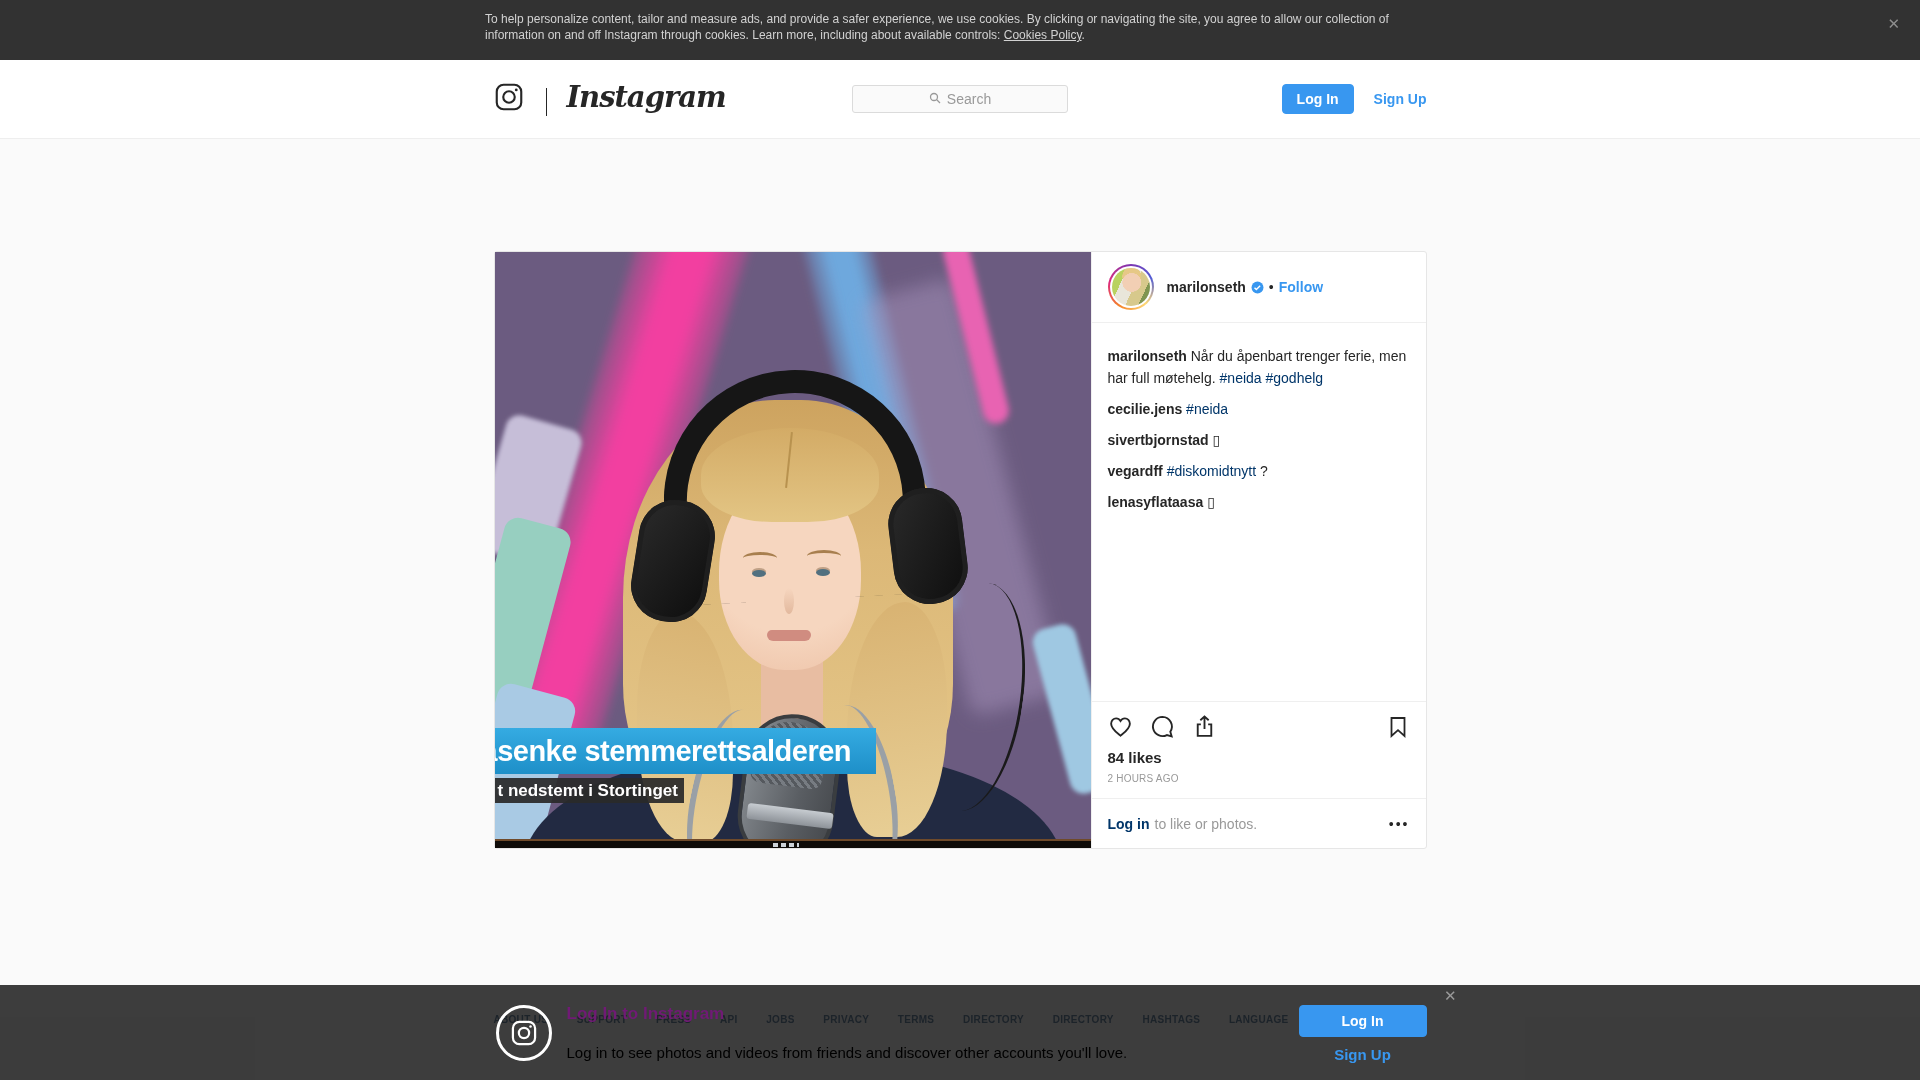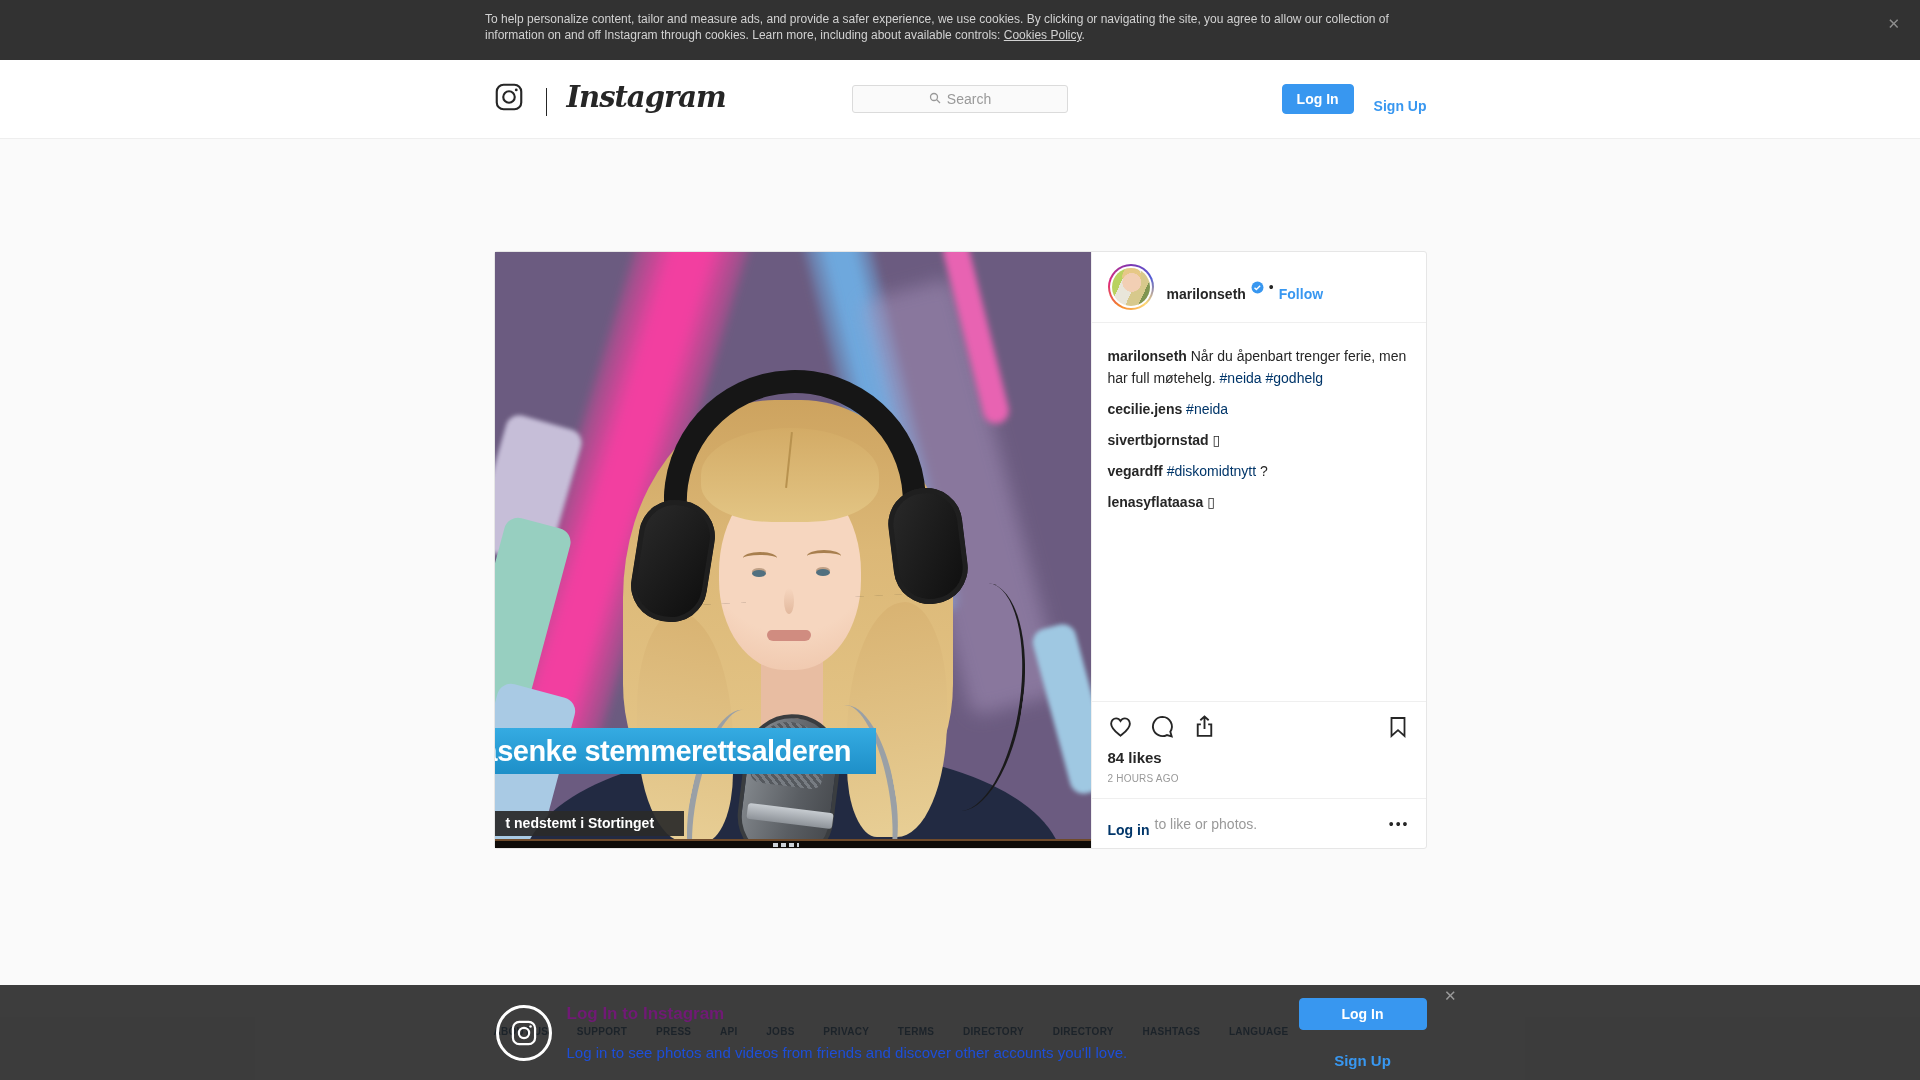--- a/index.html
+++ b/index.html
@@ -1,18 +1,18 @@
 <!DOCTYPE html>
 <html><head>
 <meta charset="utf-8">
 <style>
   * { margin:0; padding:0; box-sizing:border-box; }
   html,body { width:1920px; height:1080px; }
   body { position:relative; overflow:hidden; background:#fafafa; font-family:"Liberation Sans", sans-serif; color:#262626; }
-  a { text-decoration:none; cursor:pointer;margin-top:13px; }
+  a { text-decoration:none; cursor:pointer; }
 
   
   .cookie-banner { position:relative; z-index:5; height:60px; background:#323232; }
   .cookie-inner { max-width:950px; margin:0 auto; padding-top:11px; font-size:12px; line-height:16px; color:#d2d2d2; }
   .cookie-inner a { color:#d2d2d2; text-decoration:underline; }
   .cookie-close { position:absolute; top:15px; right:20px; color:#8e8e8e; font-size:15px; cursor:pointer; }
 
   
   .nav { height:79px; background:#fff; border-bottom:1px solid #eeeeee; position:relative; }
   .nav-inner { width:933px; height:100%; margin:0 auto; display:flex; align-items:center; position:relative; }
@@ -97,37 +97,37 @@
   .mic-arm { width:70px; height:180px; border-radius:50%; }
   .mic-arm-l { left:196px; top:456px; border-left:6px solid #9aa0a6; transform:rotate(12deg); }
   .mic-arm-r { left:330px; top:452px; border-right:6px solid #9aa0a6; transform:rotate(-10deg); }
   .mic-head { left:246px; top:462px; width:96px; height:150px; border-radius:48px; background:linear-gradient(100deg,#8a8f94,#5a5e63 60%,#45484c); border:4px solid #3a3d40; transform:rotate(7deg); }
   .mic-mesh { left:258px; top:470px; width:72px; height:64px; border-radius:36px 36px 10px 10px; transform:rotate(7deg);
               background:repeating-linear-gradient(45deg,#777c82 0 3px,#55595e 3px 6px); }
   .mic-band { left:252px; top:556px; width:86px; height:16px; background:linear-gradient(180deg,#c7ccd1,#8d9298); transform:rotate(7deg); border-radius:3px; }
 
   .lt-blue { left:0; top:476px; width:381px; height:46px; background:linear-gradient(180deg,#35abe2,#1e8fc8); color:#fff; font-weight:bold; font-size:29px; letter-spacing:-.5px; line-height:46px; white-space:nowrap; overflow:hidden; z-index:8; }
   .lt-blue .clip { display:inline-block; margin-left:-13px; }
-  .lt-gray { left:0; top:526px; width:189px; height:25px; background:rgba(42,42,42,.93); color:#fff; font-weight:bold; font-size:14px; line-height:25px; padding-left:11px; white-space:nowrap; overflow:hidden; z-index:8;margin-top:33px; }
+  .lt-gray { left:0; top:526px; width:189px; height:25px; background:rgba(42,42,42,.93); color:#fff; font-weight:bold; font-size:17px; line-height:25px; padding-left:3px; white-space:nowrap; overflow:hidden; z-index:8; }
   .desk { left:0; top:587px; width:100%; height:11px; background:#0e0b08; border-top:2px solid #6f4a2a; z-index:9; }
   .desk-dash { left:278px; top:591px; width:26px; height:4px; z-index:10;
                background:repeating-linear-gradient(90deg,#ccd2d8 0 5px, transparent 5px 8px); }
 
   
   .footer-row { position:absolute; left:50%; transform:translateX(-50%); top:1013px; width:933px; display:flex; justify-content:space-between; align-items:center; z-index:1; }
   .footer-row a { color:#003569; font-size:10px; font-weight:bold; letter-spacing:.3px; }
   .copyright { color:#999; font-size:11px; font-weight:bold; letter-spacing:.3px; }
 
   
   .overlay { position:absolute; left:0; top:985px; width:100%; height:95px; background:rgba(32,32,32,.87); z-index:2; }
   .overlay-inner { width:933px; margin:0 auto; height:100%; display:flex; align-items:center; position:relative; }
   .ig-circle { width:56px; height:56px; border:3px solid #fff; border-radius:50%; display:flex; align-items:center; justify-content:center; flex:none; margin-left:2px; }
   .ov-text { margin-left:15px; }
   .ov-title { color:#701a75; font-weight:bold; font-size:17px; }
-  .ov-sub { color:#1d4ed8; font-size:15px; margin-top:20px; }
+  .ov-sub { color:#000000; font-size:15px; margin-top:20px; }
   .ov-right { margin-left:auto; display:flex; flex-direction:column; align-items:center; gap:9px; padding-top:2px; }
   .ov-right .btn-blue { padding:7px 42px; font-size:14px; }
   .ov-signup { color:#3897f0; font-weight:bold; font-size:15px; }
   .ov-close { position:absolute; top:-28px; right:-32px; }
   .overlay .ov-close { top:2px; right:-30px; color:#9a9a9a; font-size:15px; cursor:pointer; position:absolute; }
 </style>
 </head>
 <body>
 
 <div class="cookie-banner">

